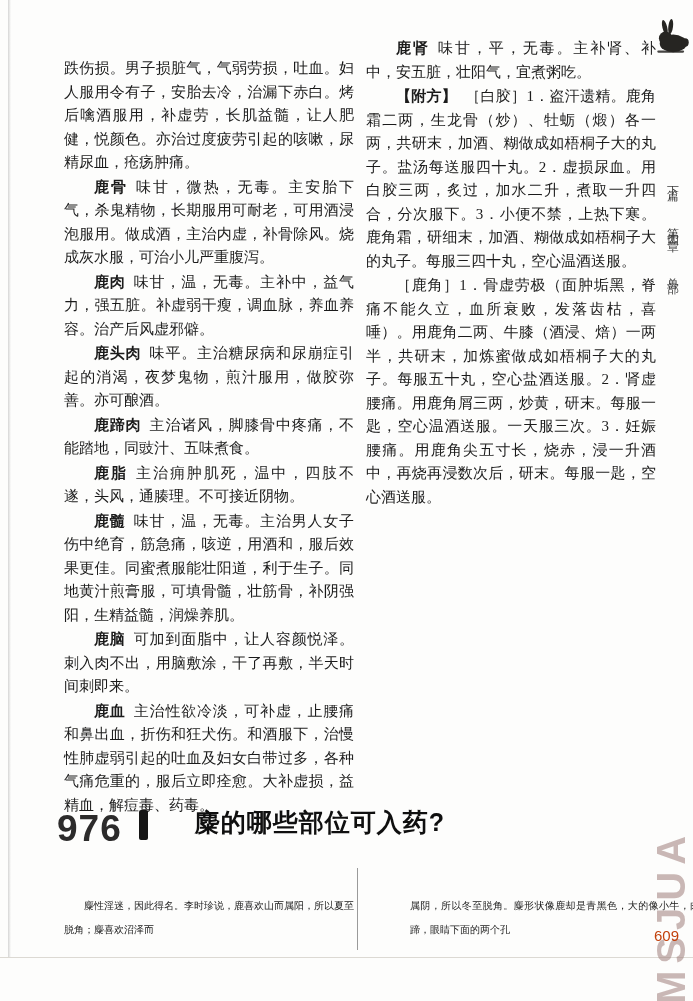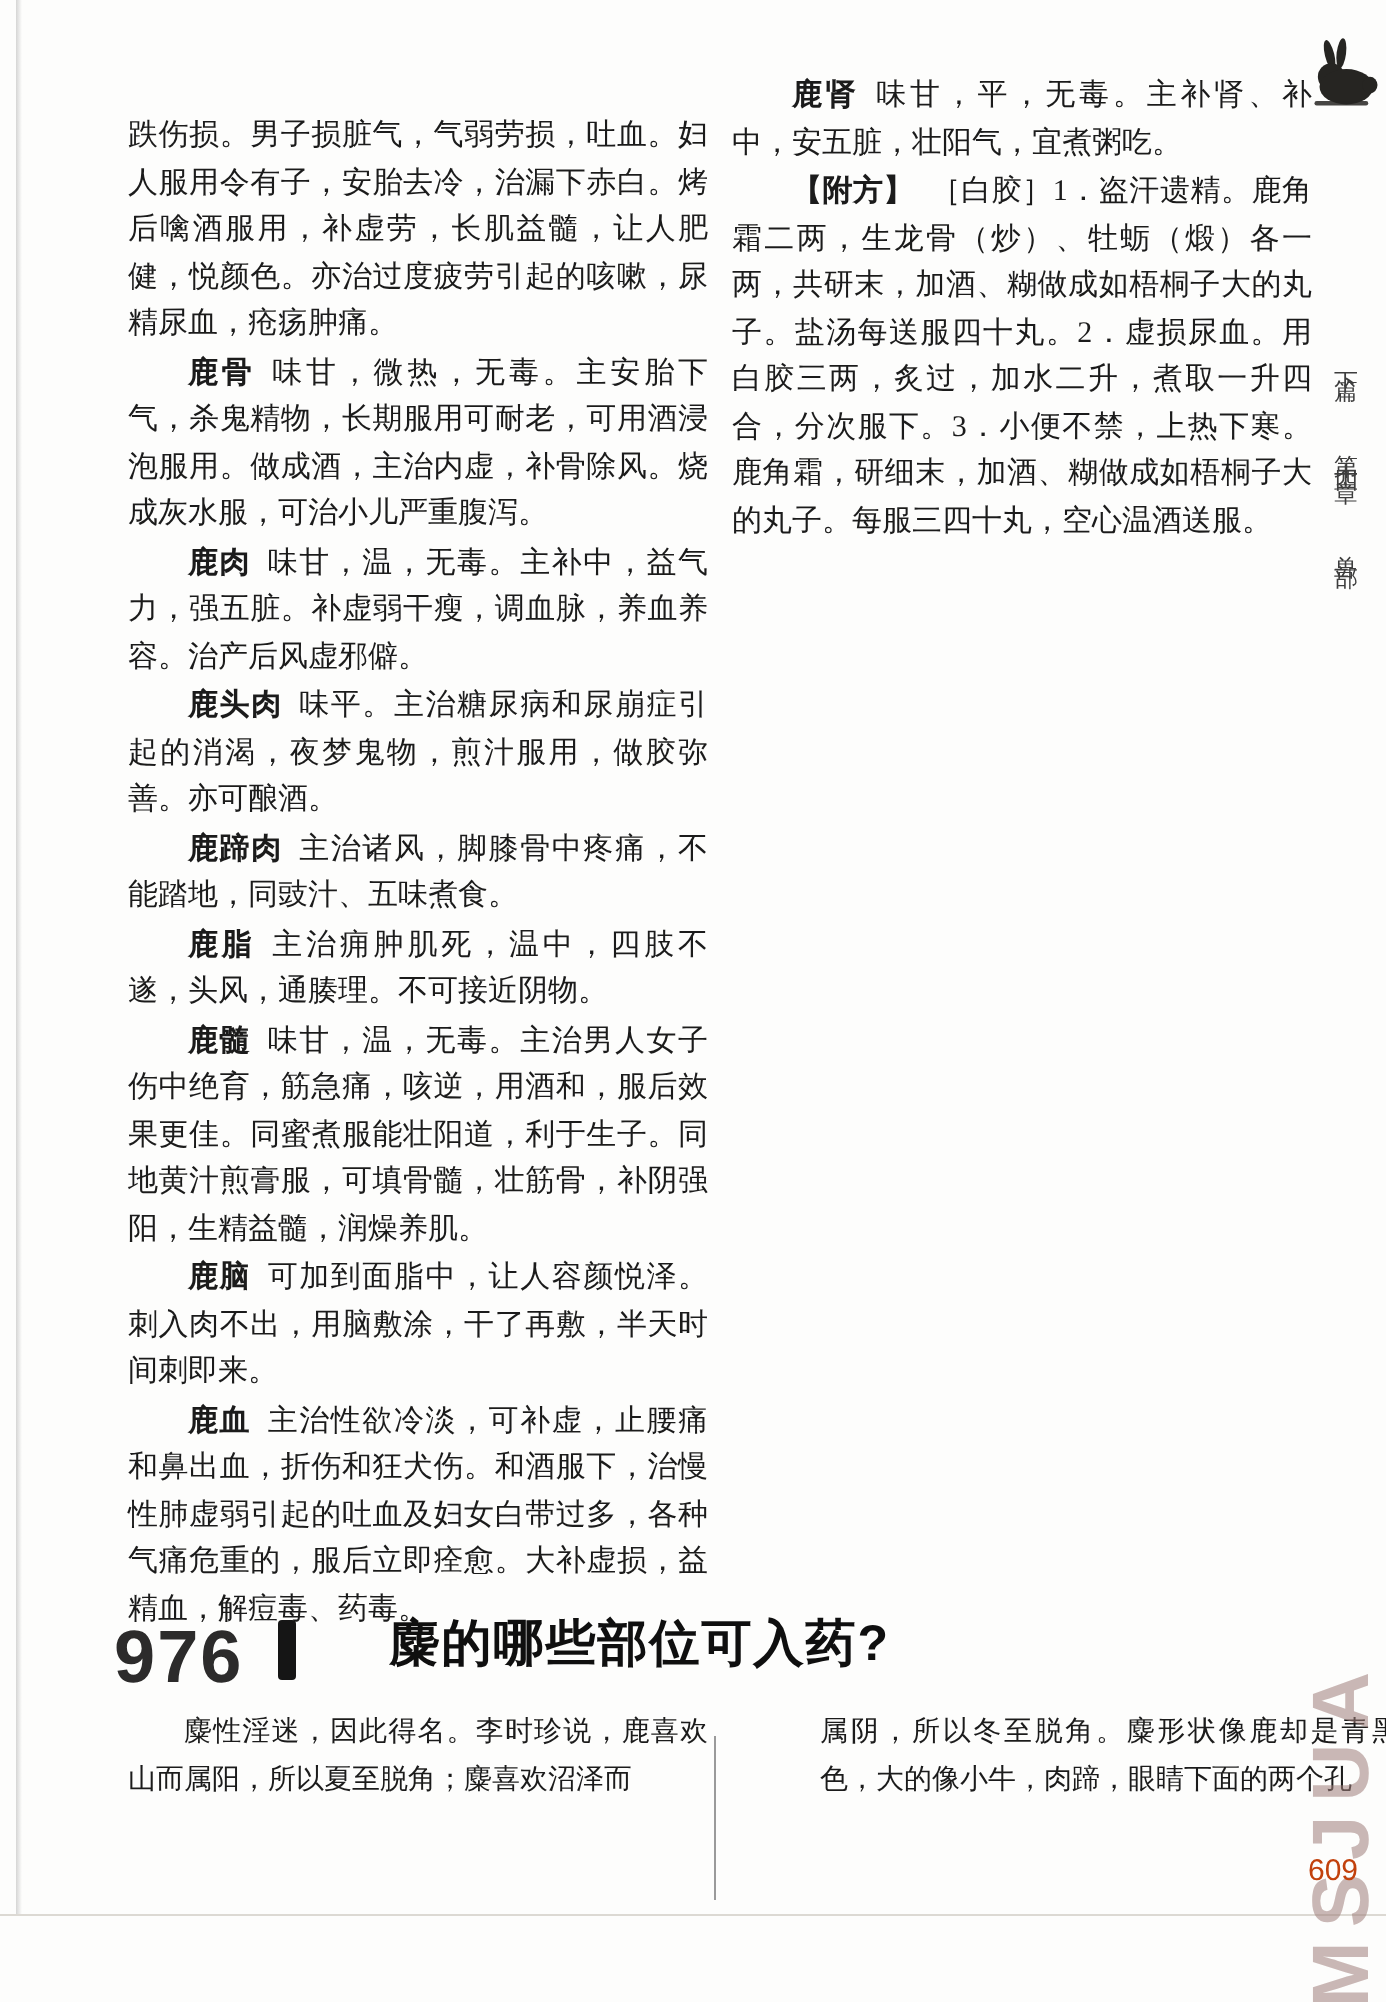--- a/index.html
+++ b/index.html
@@ -22,21 +22,21 @@
   b.term{font-family:"Liberation Sans","DejaVu Sans",sans-serif;font-weight:700;margin-right:.55em;}
   b.term:empty{margin-right:0;}
   
   .q-head{position:absolute;left:57px;top:810px;display:flex;}
   .q-num{font-family:"Liberation Sans","DejaVu Sans",sans-serif;font-weight:900;
     font-size:37px;letter-spacing:1px;color:#2c2b2b;line-height:1;}
   .q-bar{width:9px;height:30px;background:#151515;border-radius:2px;margin:0 15px 0 17px;}
   .q-title{font-family:"Liberation Sans","DejaVu Sans",sans-serif;font-weight:700;
     font-size:25px;color:#0f0f0f;line-height:1;letter-spacing:1px;margin-left:32px;}
   
-  .q-body{position:absolute;top:855px;width:290px;font-size:14px;line-height:23.5px;
+  .q-body{position:absolute;top:894px;width:290px;font-size:10px;line-height:23.5px;
     text-align:justify;}
   .q-body-left{left:64px;text-indent:2em;}
   .q-body-right{left:366px;margin-left:44px;}
   .q-divider{position:absolute;left:357px;top:868px;width:1px;height:82px;background:#9a9a9a;}
   
   .side-tab{position:absolute;left:667px;top:176px;
     writing-mode:vertical-rl;text-orientation:upright;
     font-size:12px;color:#3d3d3d;letter-spacing:4px;line-height:1;}
   .side-tab span{display:inline-block;margin-inline-end:16px;margin-bottom:16px;}
   .rabbit{position:absolute;left:648px;top:15px;width:42px;height:45px;}
@@ -60,20 +60,21 @@
   <p><b class="term">鹿蹄肉</b><span>主治诸风，脚膝骨中疼痛，不能踏地，同豉汁、五味煮食。</span></p>
   <p><b class="term">鹿脂</b><span>主治痈肿肌死，温中，四肢不遂，头风，通腠理。不可接近阴物。</span></p>
   <p><b class="term">鹿髓</b><span>味甘，温，无毒。主治男人女子伤中绝育，筋急痛，咳逆，用酒和，服后效果更佳。同蜜煮服能壮阳道，利于生子。同地黄汁煎膏服，可填骨髓，壮筋骨，补阴强阳，生精益髓，润燥养肌。</span></p>
   <p><b class="term">鹿脑</b><span>可加到面脂中，让人容颜悦泽。刺入肉不出，用脑敷涂，干了再敷，半天时间刺即来。</span></p>
   <p><b class="term">鹿血</b><span>主治性欲冷淡，可补虚，止腰痛和鼻出血，折伤和狂犬伤。和酒服下，治慢性肺虚弱引起的吐血及妇女白带过多，各种气痛危重的，服后立即痊愈。大补虚损，益精血，解痘毒、药毒。</span></p>
 </div>
 
 <div class="col col-right">
   <p><b class="term">鹿肾</b><span>味甘，平，无毒。主补肾、补中，安五脏，壮阳气，宜煮粥吃。</span></p>
   <p><b class="term">【附方】</b><span>［白胶］1．盗汗遗精。鹿角霜二两，生龙骨（炒）、牡蛎（煅）各一两，共研末，加酒、糊做成如梧桐子大的丸子。盐汤每送服四十丸。2．虚损尿血。用白胶三两，炙过，加水二升，煮取一升四合，分次服下。3．小便不禁，上热下寒。鹿角霜，研细末，加酒、糊做成如梧桐子大的丸子。每服三四十丸，空心温酒送服。</span></p>
+  <p><b class="term"></b><span>［鹿角］1．骨虚劳极（面肿垢黑，脊痛不能久立，血所衰败，发落齿枯，喜唾）。用鹿角二两、牛膝（酒浸、焙）一两半，共研末，加炼蜜做成如梧桐子大的丸子。每服五十丸，空心盐酒送服。2．肾虚腰痛。用鹿角屑三两，炒黄，研末。每服一匙，空心温酒送服。一天服三次。3．妊娠腰痛。用鹿角尖五寸长，烧赤，浸一升酒中，再烧再浸数次后，研末。每服一匙，空心酒送服。</span></p>
 </div>
 
 <div class="q-head">
   <span class="q-num">976</span>
   <span class="q-bar"></span>
   <span class="q-title">麋的哪些部位可入药?</span>
 </div>
 
 <div class="q-body q-body-left">麋性淫迷，因此得名。李时珍说，鹿喜欢山而属阳，所以夏至脱角；麋喜欢沼泽而</div>
 <div class="q-divider"></div>

